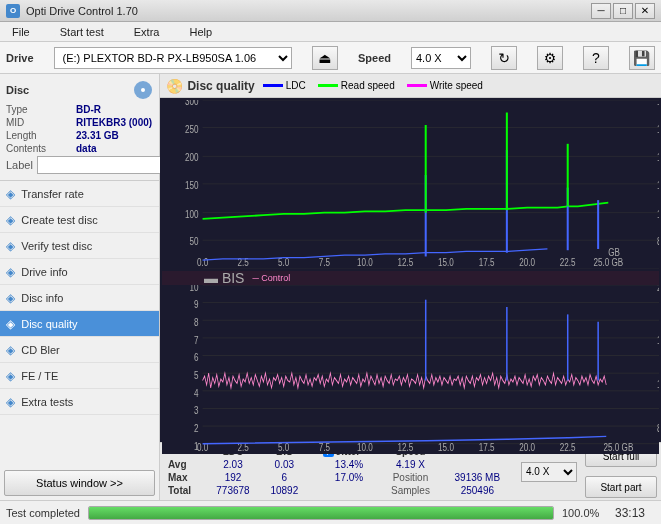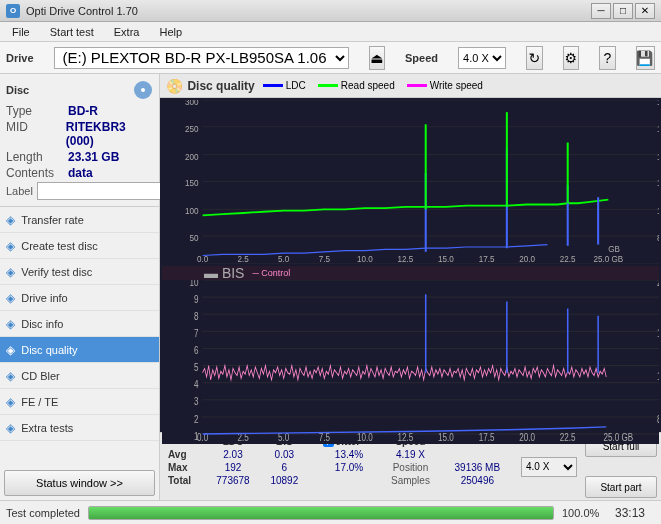--- a/index.html
+++ b/index.html
@@ -22,41 +22,41 @@
     .titlebar-btn { width: 20px; height: 16px; border: 1px solid #999; background: linear-gradient(to bottom, #f0f0f0, #ddd); display: flex; align-items: center; justify-content: center; font-size: 10px; cursor: pointer; }
 
     
     .menubar {
       background: #f0f0f0;
       height: 20px;
       display: flex;
       align-items: center;
       padding: 0 4px;
       border-bottom: 1px solid #ccc;
-      gap: 4px;
+      gap: 14px;
     }
     .menu-item { padding: 2px 8px; cursor: pointer; font-size: 11px; color: #222; }
 
     
     .drivebar {
       background: #f5f5f5;
       height: 32px;
       display: flex;
       align-items: center;
       padding: 0 6px;
       border-bottom: 1px solid #ccc;
       gap: 20px;
     }
     .drive-label { font-size: 11px; color: #333; font-weight: bold; }
     .drive-select {
       flex: 1;
       height: 22px;
       border: 1px solid #aaa;
       background: white;
-      font-size: 15px;
+      font-size: 11px;
       padding: 0 4px;
     }
     .speed-label { font-size: 11px; color: #333; font-weight: bold; }
     .speed-select {
       width: 60px;
       height: 22px;
       border: 1px solid #aaa;
       background: white;
       font-size: 11px;
     }
@@ -79,21 +79,21 @@
       padding: 6px;
     }
     .disc-header {
       display: flex;
       align-items: center;
       justify-content: space-between;
       margin-bottom: 4px;
     }
     .disc-title { font-weight: bold; font-size: 11px; color: #333; }
     .disc-icon { width: 20px; height: 20px; }
-    .disc-row { display: flex; gap: 12px; margin-bottom: 2px; font-size: 12px; }
+    .disc-row { display: flex; gap: 20px; margin-bottom: 2px; font-size: 10px; }
     .disc-key { color: #555; width: 50px; }
     .disc-val { color: #000080; font-weight: bold; }
     .disc-label-row { display: flex; align-items: center; gap: 4px; margin-top: 2px; }
     .disc-label-input { flex: 1; height: 18px; border: 1px solid #aaa; font-size: 10px; padding: 0 2px; }
 
     .nav-items { flex: 1; overflow: hidden; }
     .nav-item {
       display: flex;
       align-items: center;
       height: 26px;
@@ -157,21 +157,21 @@
       align-items: stretch;
       padding: 2px 4px;
       gap: 6px;
     }
     .stats-table { flex: 1; }
     .stats-table table { width: 100%; font-size: 10px; border-collapse: collapse; }
     .stats-table th { color: #333; text-align: center; font-weight: bold; padding: 1px 4px; }
     .stats-table td { text-align: center; padding: 1px 4px; color: #000080; }
     .stats-table td.label { color: #333; font-weight: bold; text-align: left; }
     
-    .action-btns { display: flex; flex-direction: column; gap: 19px; justify-content: center; }
+    .action-btns { display: flex; flex-direction: column; gap: 9px; justify-content: center; }
     .action-btn {
       width: 72px;
       height: 22px;
       background: linear-gradient(to bottom, #f8f8f8, #ddd);
       border: 1px solid #aaa;
       border-radius: 2px;
       cursor: pointer;
       font-size: 10px;
       display: flex;
       align-items: center;

